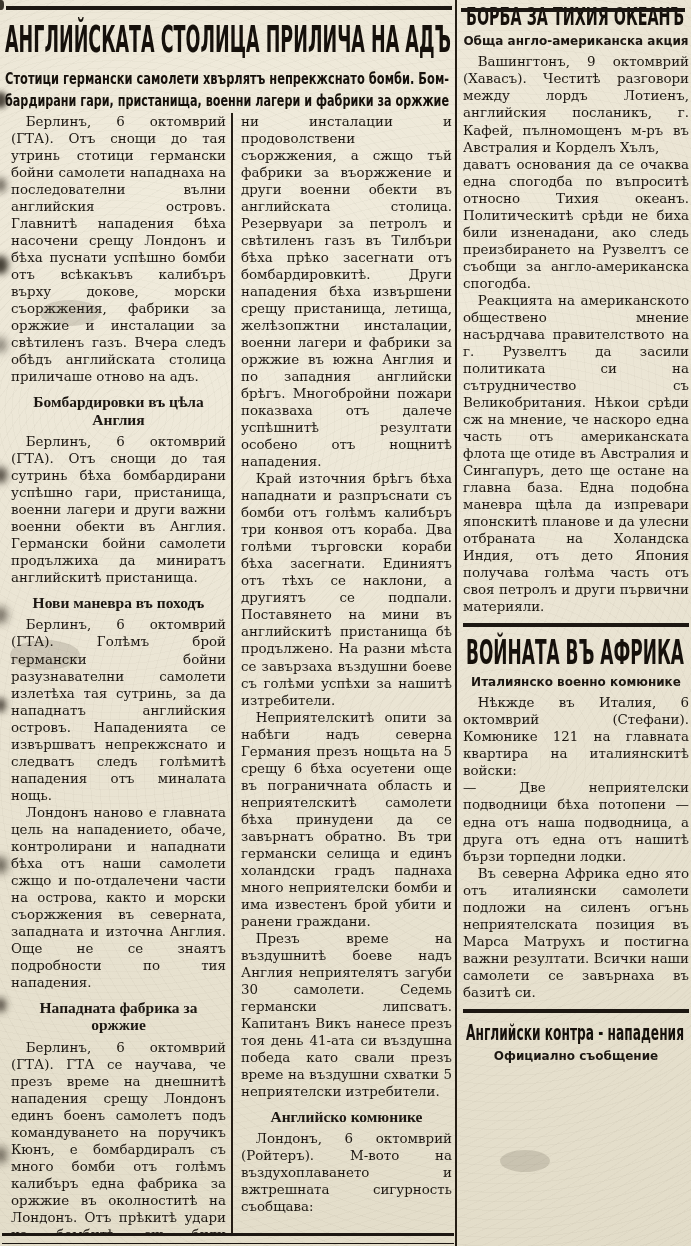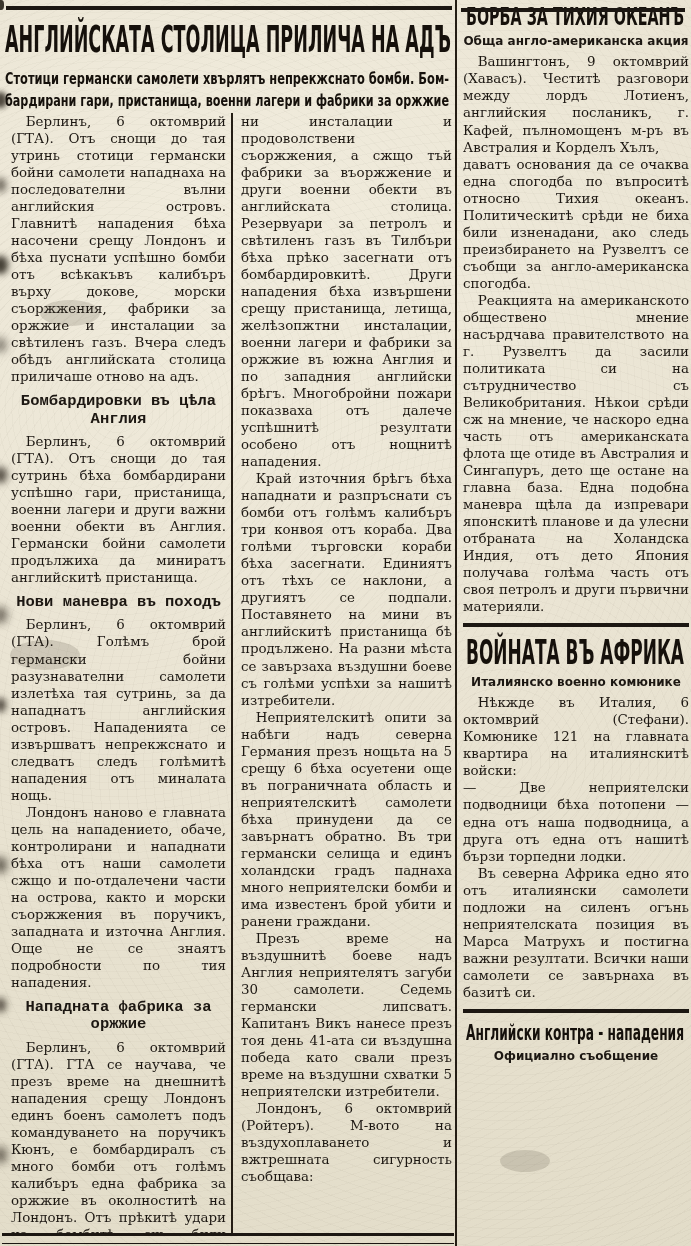--- a/index.html
+++ b/index.html
@@ -34,21 +34,21 @@
   .col2{width:211px;padding:0 4px 0 8px;}
   .bottomrules{position:absolute;left:2px;right:2px;bottom:2px;height:7px;
     border-top:3px solid #1c1712;border-bottom:1px solid #1c1712;}
   .vsep{position:absolute;left:455px;top:0;bottom:0;width:2px;background:#241d14;}
   .right{position:absolute;left:461px;top:0;width:226px;height:1246px;padding:0 2px;}
   .right .toprule{position:absolute;left:0;right:6px;top:8px;height:4px;}
   .rtitle{display:block;margin:0 auto;}
   .para{font-size:13.4px;line-height:1.27;text-align:justify;text-indent:1.1em;margin:0;}
   .para.italic{}
   .para.cont{text-indent:0;}
-  .sec-head{font-family:Liberation Mono, monospace;font-weight:bold;font-size:15.5px;
+  .sec-head{font-family:Liberation Serif, serif;font-weight:bold;font-size:15.5px;
     line-height:1.12;text-align:center;margin:8px 0 5px;}
   .sub-title{font-family:"DejaVu Sans", sans-serif;font-weight:bold;font-size:12px;
     line-height:1.12;text-align:center;margin:3px 0 5px;}
   .article{margin:0;}
   .hr-heavy{height:4px;margin:8px 0 4px;}
   svg text{fill:#15100b;font-family:"DejaVu Sans", sans-serif;font-weight:bold;}
   .stain{position:absolute;border-radius:50%;background:rgba(40,32,20,.14);pointer-events:none;}
 </style>
 </head>
 <body>
@@ -76,30 +76,31 @@
       </svg>
     </div>
 
     <div class="cols">
       <div class="col col1">
           <p class="para">Берлинъ, 6 октомврий (ГТА). Отъ снощи до тая утринь стотици германски бойни самолети нападнаха на последователни вълни английския островъ. Главнитѣ нападения бѣха насочени срещу Лондонъ и бѣха пуснати успѣшно бомби отъ всѣкакъвъ калибъръ върху докове, морски съоржжения, фабрики за оржжие и инсталации за свѣтиленъ газъ. Вчера следъ обѣдъ английската столица приличаше отново на адъ.</p>
           <h3 class="sec-head">Бомбардировки въ цѣла Англия</h3>
           <p class="para italic">Берлинъ, 6 октомврий (ГТА). Отъ снощи до тая сутринь бѣха бомбардирани успѣшно гари, пристанища, военни лагери и други важни военни обекти въ Англия. Германски бойни самолети продължиха да миниратъ английскитѣ пристанища.</p>
           <h3 class="sec-head">Нови маневра въ походъ</h3>
           <p class="para">Берлинъ, 6 октомврий (ГТА). Голѣмъ брой германски бойни разузнавателни самолети излетѣха тая сутринь, за да нападнатъ английския островъ. Нападенията се извършватъ непрекжснато и следватъ следъ голѣмитѣ нападения отъ миналата нощь.</p>
-          <p class="para italic">Лондонъ наново е главната цель на нападението, обаче, контролирани и нападнати бѣха отъ наши самолети сжщо и по-отдалечени части на острова, както и морски съоржжения въ поручикъ, западната и източна Англия. Още не се знаятъ подробности по тия нападения.</p>
+          <p class="para italic">Лондонъ наново е главната цель на нападението, обаче, контролирани и нападнати бѣха отъ наши самолети сжщо и по-отдалечени части на острова, както и морски съоржжения въ северната, западната и източна Англия. Още не се знаятъ подробности по тия нападения.</p>
           <h3 class="sec-head">Нападната фабрика за оржжие</h3>
           <p class="para">Берлинъ, 6 октомврий (ГТА). ГТА се научава, че презъ време на днешнитѣ нападения срещу Лондонъ единъ боенъ самолетъ подъ командуването на поручикъ Кюнъ, е бомбардиралъ съ много бомби отъ голѣмъ калибъръ една фабрика за оржжие въ околноститѣ на Лондонъ. Отъ прѣкитѣ удари на бомбитѣ сж били предизвикани експлозии въ една работилница за монтиране и въ централата на парнитѣ котли.</p>
         </div>
       <div class="coldiv"></div>
       <div class="col col2">
           <p class="para cont">ни инсталации и продоволствени съоржжения, а сжщо тъй фабрики за въоржжение и други военни обекти въ английската столица. Резервуари за петролъ и свѣтиленъ газъ въ Тилбъри бѣха прѣко засегнати отъ бомбардировкитѣ. Други нападения бѣха извършени срещу пристанища, летища, желѣзопжтни инсталации, военни лагери и фабрики за оржжие въ южна Англия и по западния английски брѣгъ. Многобройни пожари показваха отъ далече успѣшнитѣ резултати особено отъ нощнитѣ нападения.</p>
           <p class="para italic">Край източния брѣгъ бѣха нападнати и разпръснати съ бомби отъ голѣмъ калибъръ три конвоя отъ кораба. Два голѣми търговски кораби бѣха засегнати. Единиятъ отъ тѣхъ се наклони, а другиятъ се подпали. Поставянето на мини въ английскитѣ пристанища бѣ продължено. На разни мѣста се завързаха въздушни боеве съ голѣми успѣхи за нашитѣ изтребители.</p>
           <p class="para">Неприятелскитѣ опити за набѣги надъ северна Германия презъ нощьта на 5 срещу 6 бѣха осуетени още въ пограничната область и неприятелскитѣ самолети бѣха принудени да се завърнатъ обратно. Въ три германски селища и единъ холандски градъ паднаха много неприятелски бомби и има известенъ брой убити и ранени граждани.</p>
           <p class="para">Презъ време на въздушнитѣ боеве надъ Англия неприятелятъ загуби 30 самолети. Седемь германски липсватъ. Капитанъ Викъ нанесе презъ тоя день 41-ата си въздушна победа като свали презъ време на въздушни схватки 5 неприятелски изтребители.</p>
+          <h3 class="sec-head">Английско комюнике</h3>
           <p class="para">Лондонъ, 6 октомврий (Ройтеръ). М-вото на въздухоплаването и вжтрешната сигурность съобщава:</p>
         </div>
     </div>
 
     <div class="bottomrules"></div>
   </div>
 
   <div class="vsep"></div>
 
   <div class="right">

